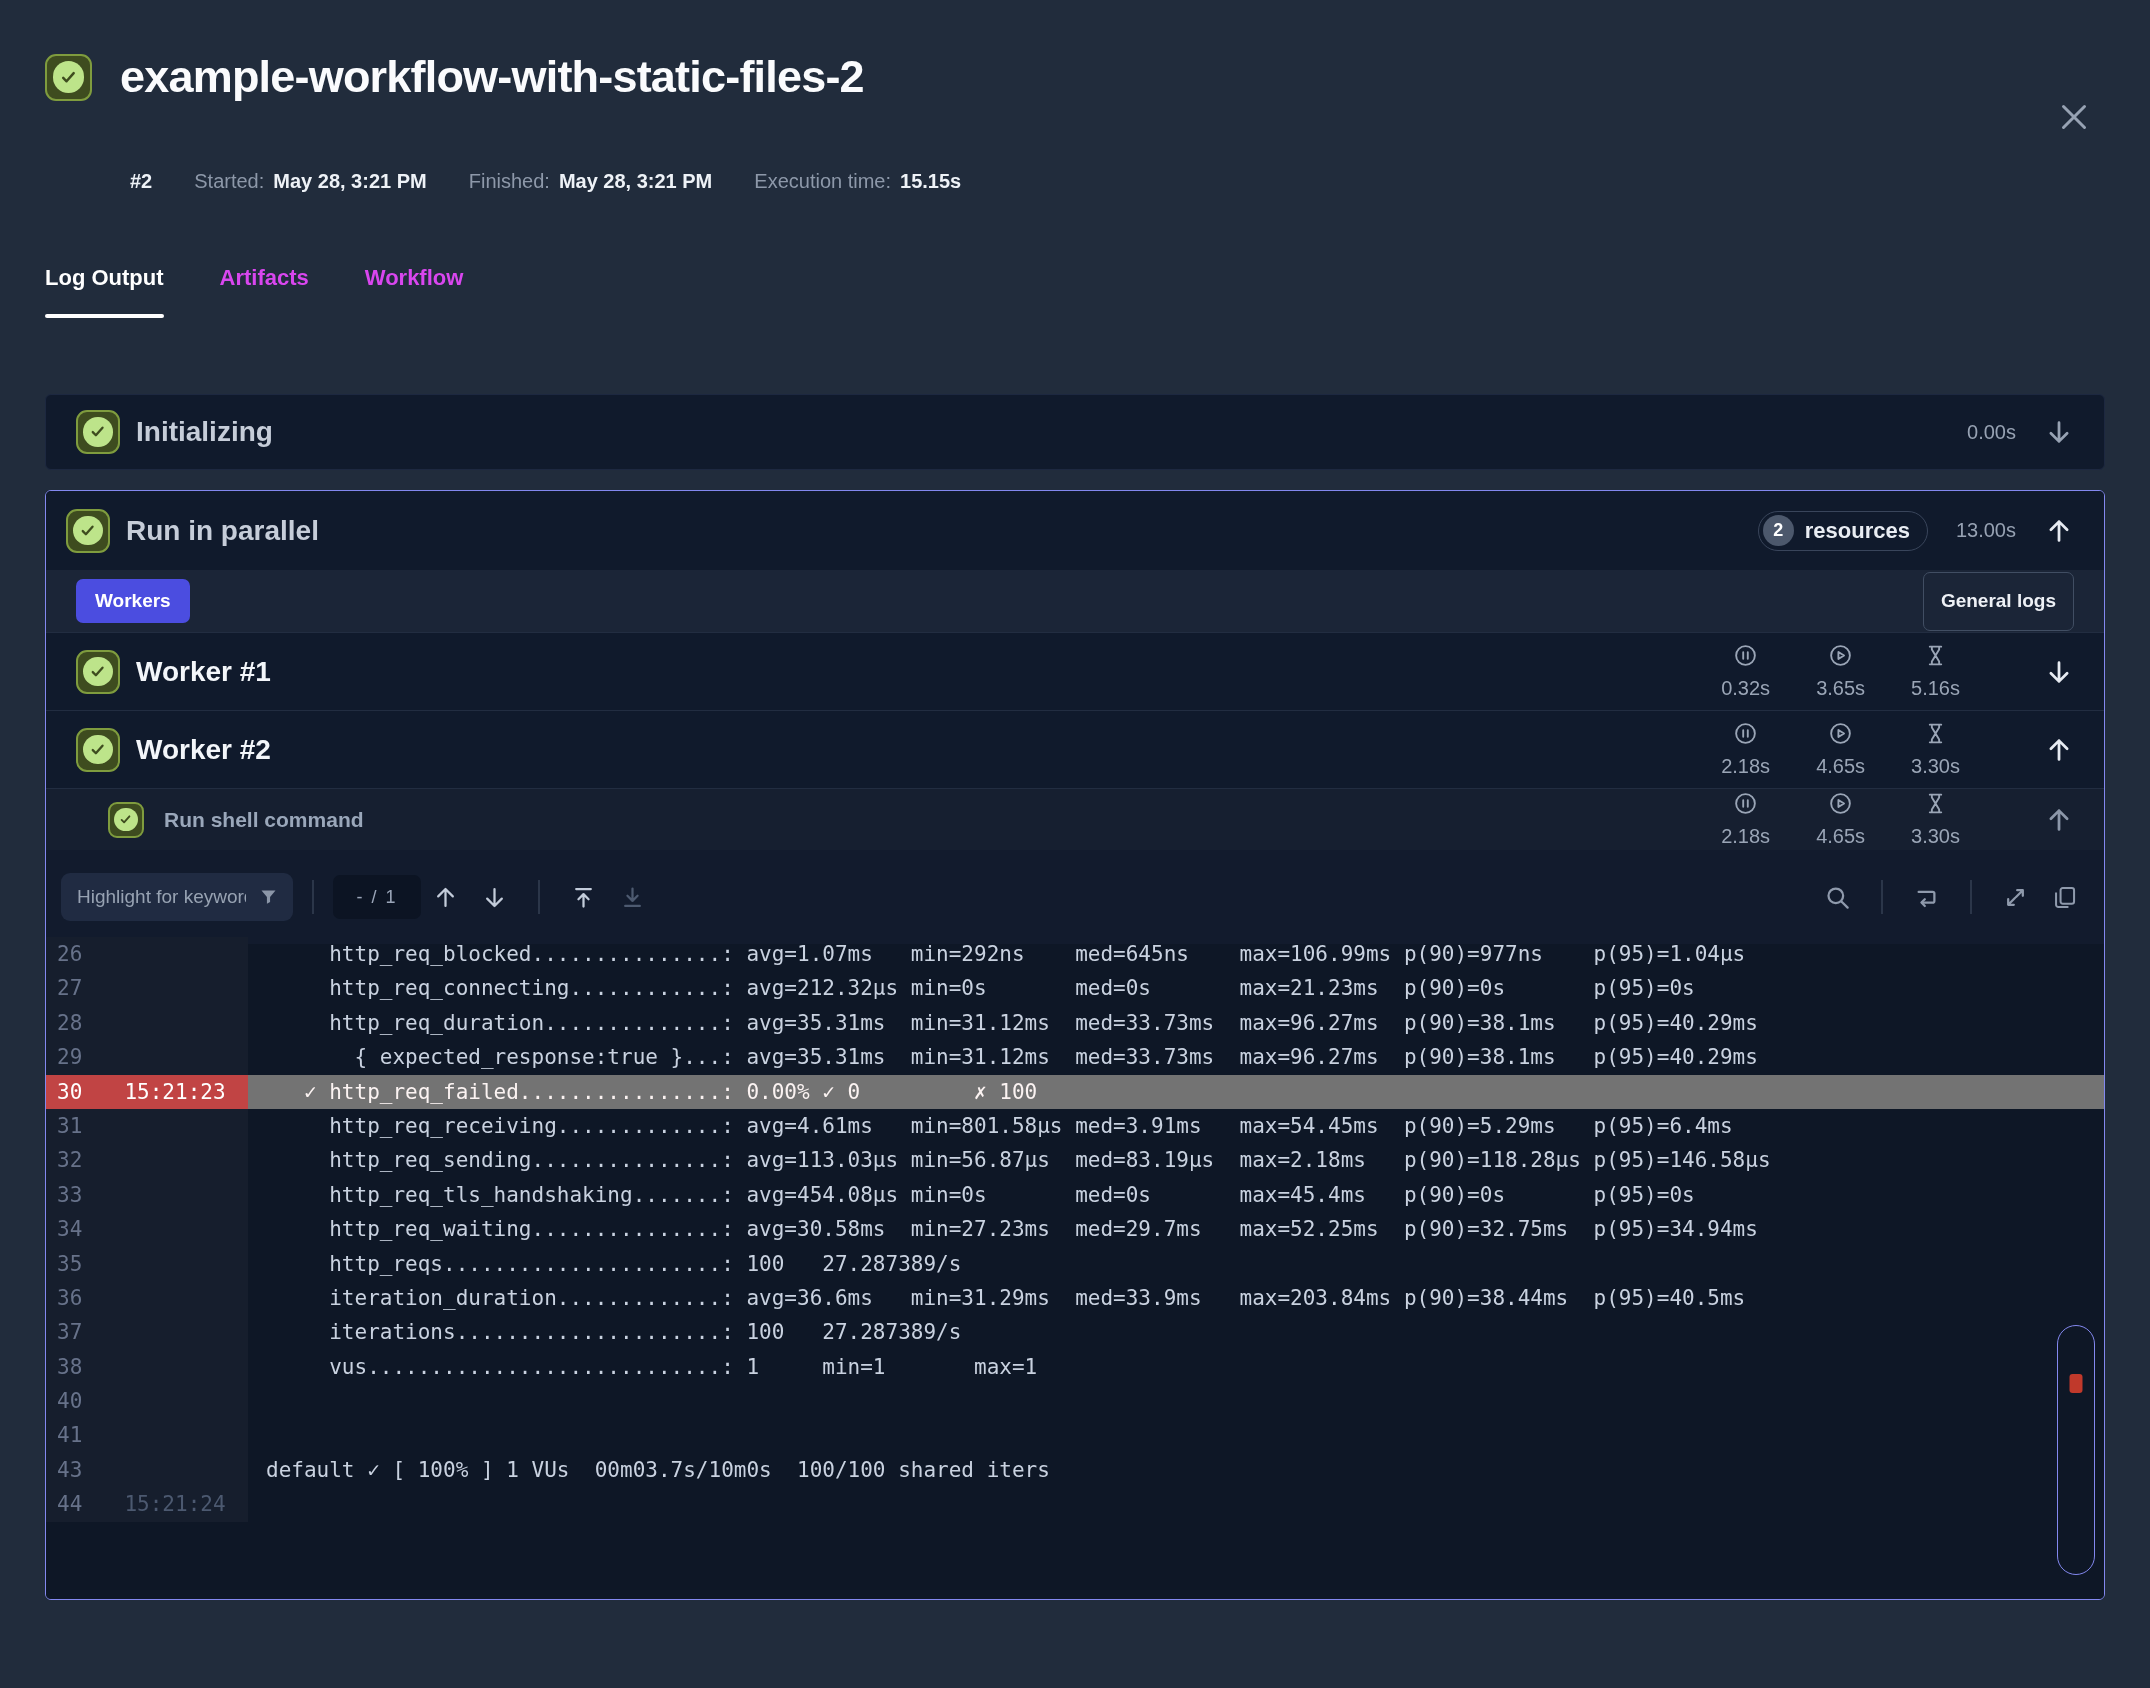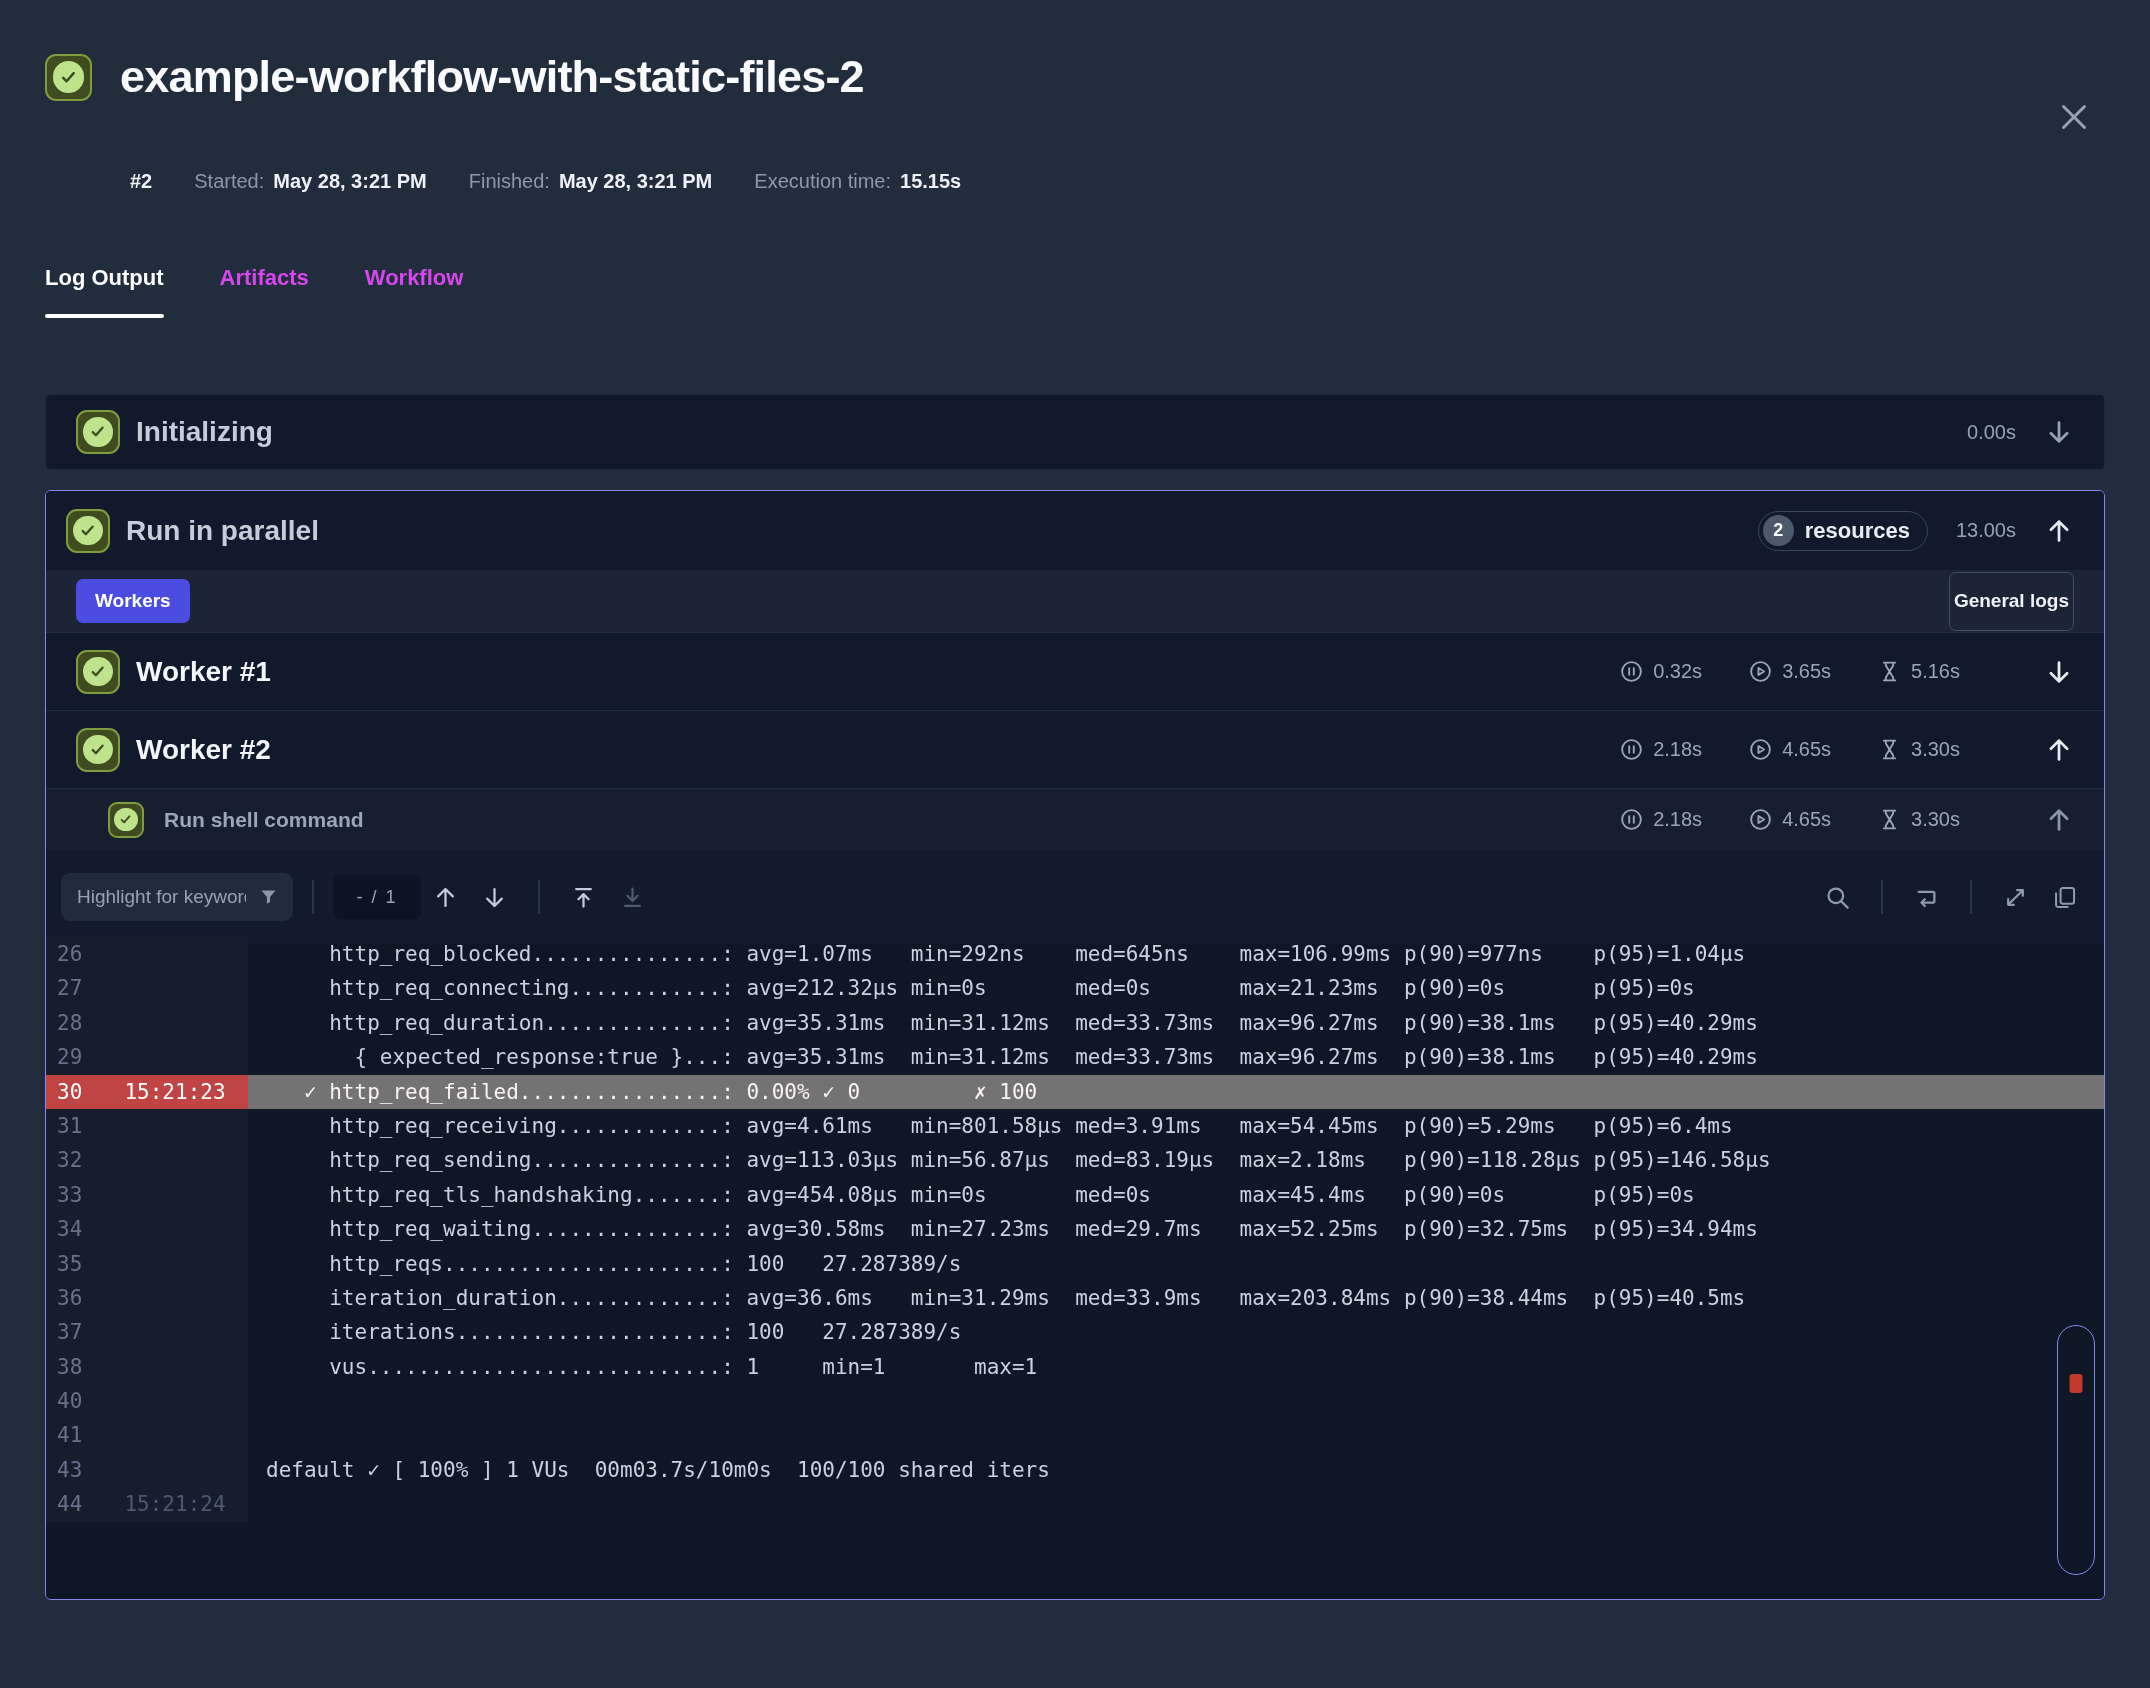--- a/index.html
+++ b/index.html
@@ -39,25 +39,25 @@
   .icn svg { display:block; }
   .row-arrow { color:#97a2b3; cursor:pointer; } .row-arrow svg { width:30px; height:30px; }
   .row-arrow.bright { color:#e7ebf2; }
   .row-arrow.mid { color:#8c97a9; }
 
   .parallel-card { margin-top:20px; height:1110px; border:1.5px solid #8388ef; border-radius:6px; overflow:hidden; background:#101a2c; box-sizing:border-box; display:flex; flex-direction:column; }
   .prow { display:flex; align-items:center; padding:0 30px; background:#101a2c; flex:none; box-sizing:border-box; }
   .header-row { height:79px;padding-left:20px; }
   .workers-bar { height:62px; background:#1b2537; display:flex; align-items:center; padding:0 30px; flex:none; }
   .workers-btn { height:44px; padding:0 19px; background:#4b4de0; color:#fff; border:none; border-radius:7px; font:700 19px "Liberation Sans", sans-serif; cursor:pointer; }
-  .general-logs-btn { margin-left:auto; height:59px; padding:0 4px; background:transparent; color:#eef1f6; border:1.5px solid #414e63; border-radius:7px; font:700 19px "Liberation Sans", sans-serif; cursor:pointer; }
+  .general-logs-btn { margin-left:auto; height:59px; padding:0 17px; background:transparent; color:#eef1f6; border:1.5px solid #414e63; border-radius:7px; font:700 19px "Liberation Sans", sans-serif; cursor:pointer; }
   .worker-row { height:78px; border-top:1px solid #222d41; }
   .subtask-row { height:62px; background:#161f30; padding-left:62px; border-top:1px solid #222d41; }
   .metrics { display:flex; gap:46px; margin-right:56px; }
-  .metric { display:flex; align-items:center; gap:9px; color:#9aa5b6; }
+  .metric { display:flex; align-items:center; gap:9px; color:#9aa5b6;flex-direction:column; }
   .metric .icn svg { width:25px; height:25px; }
   .mval { font-size:20px; }
 
   .res-pill { display:flex; align-items:center; height:40px; border:1.5px solid #39455b; border-radius:20px; padding:0 17px 0 4px; gap:11px; box-sizing:border-box; }
   .res-count { width:31px; height:31px; border-radius:50%; background:#4c586c; color:#fff; font-weight:700; font-size:18px; display:flex; align-items:center; justify-content:center; }
   .res-label { font-size:22px; font-weight:700; color:#e9edf3; }
 
   .logview { flex:1; background:#0e1726; display:flex; flex-direction:column; position:relative; overflow:hidden; }
   .toolbar { height:94px; display:flex; align-items:center; padding:0 15px; flex:none; background:#121b2d; }
   .kw-input { width:232px; height:48px; background:#202b42; border-radius:9px; display:flex; align-items:center; padding:0 14px; gap:10px; flex:none; box-sizing:border-box; }

